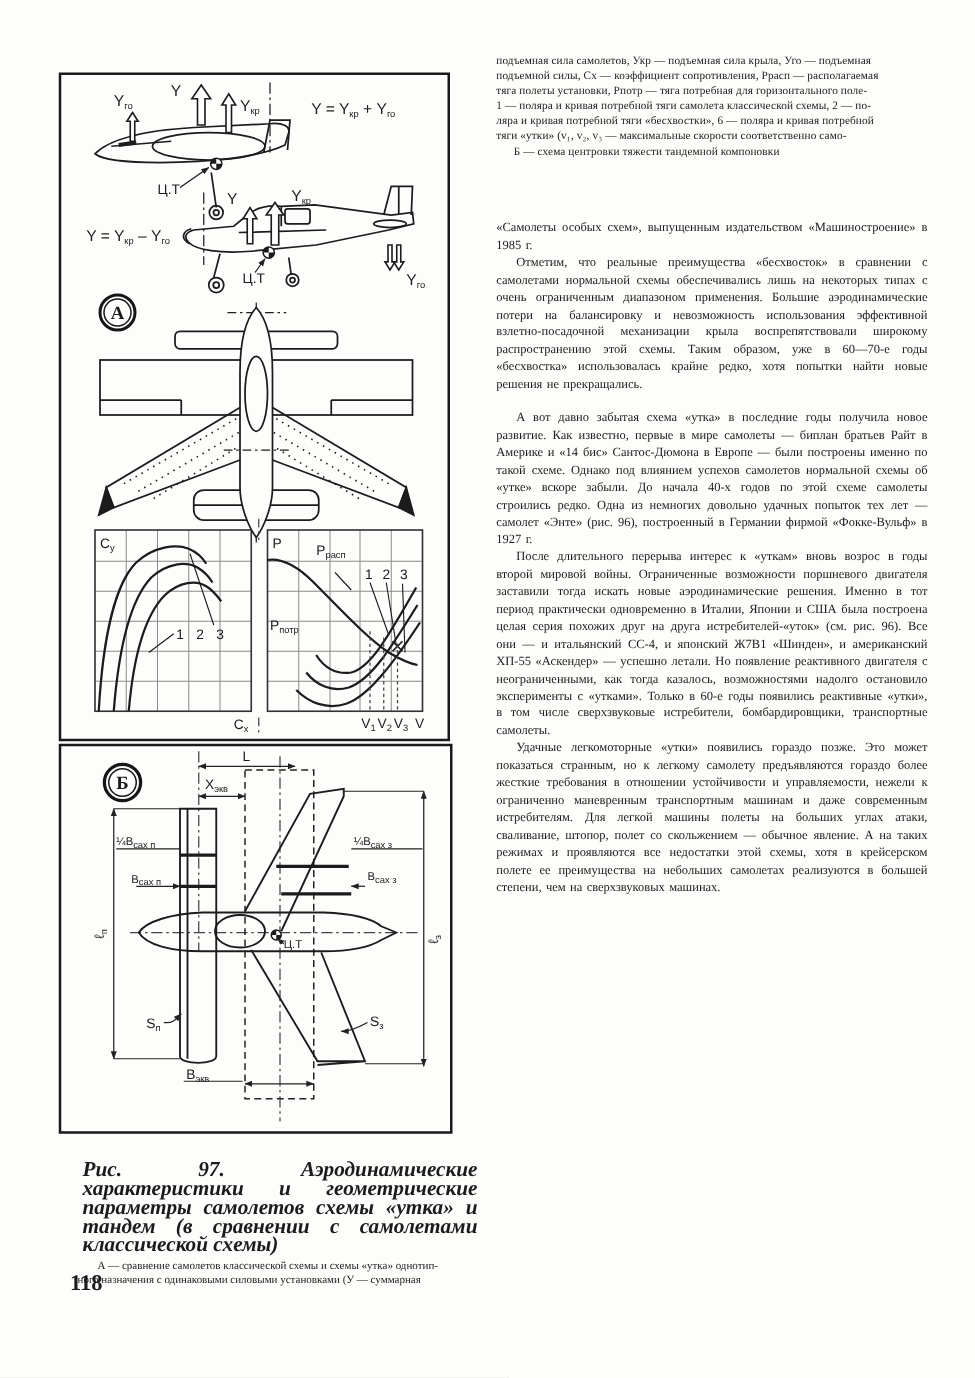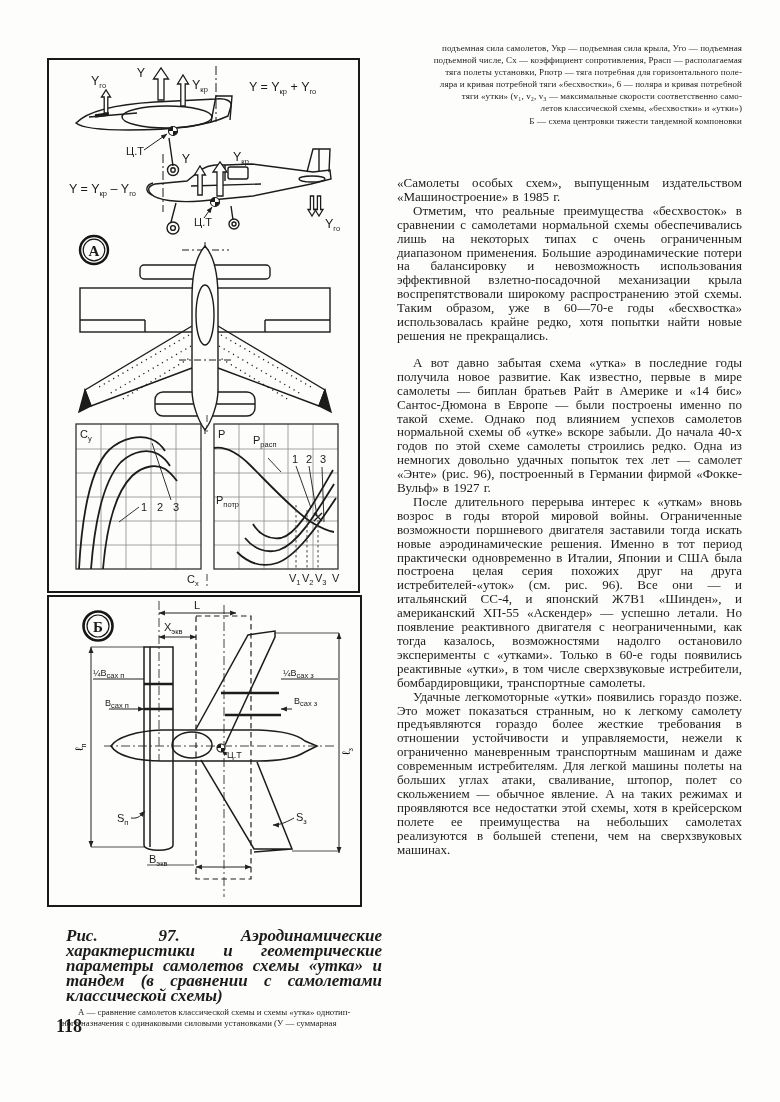--- a/index.html
+++ b/index.html
@@ -16,24 +16,24 @@
   .sub{font-size:7.5px;}
   .badge-t{font-size:15px;font-weight:bold;font-family:"Liberation Serif",serif;}
   
   .figcap{position:absolute;left:62px;top:924px;width:324px;}
   .figcap .t{font-size:17px;line-height:15px;font-weight:bold;text-align:justify;margin:4px;font-style:italic;}
   .figcap .n{font-size:8.8px;line-height:11.4px;margin:4px 0 0 0;color:#222;}
   .figcap .n .l1{text-indent:16px;}
   .pageno{position:absolute;left:56px;top:1016px;font-size:18px;font-weight:bold;}
   
   .capcont{position:absolute;left:397px;top:42px;width:345px;font-size:9px;line-height:12.1px;color:#222;letter-spacing:.1px;}
-  .capcont div{white-space:nowrap;text-align:right;}
+  .capcont div{white-space:nowrap;}
   .capcont .indent{padding-left:14px;}
   .bt{position:absolute;left:397px;top:176px;width:345px;}
-  .bt p{margin:0;text-align:justify;font-size:13px;line-height:13.9px;word-spacing:1px;}
+  .bt p{margin:0;text-align:justify;font-size:10px;line-height:13.9px;word-spacing:1px;}
   .bt p.ind{text-indent:16px;}
   .bt p.gap{margin-top:13px;}
 </style>
 </head>
 <body>
 
 <div class="page">
 
   <div class="fig-a">
     <svg viewBox="0 0 309 531">
@@ -248,25 +248,25 @@
     <div class="n">
       <div class="l1">А — сравнение самолетов классической схемы и схемы «утка» однотип-</div>
       <div>ного назначения с одинаковыми силовыми установками (У — суммарная</div>
     </div>
   </div>
 
   <div class="pageno">118</div>
 
   <div class="capcont">
     <div>подъемная сила самолетов, Укр — подъемная сила крыла, Уго — подъемная</div>
-    <div>подъемной числе, Сх — коэффициент сопротивления, Ррасп — располагаемая</div>
+    <div>подъемной силы, Сх — коэффициент сопротивления, Ррасп — располагаемая</div>
     <div>тяга полеты установки, Рпотр — тяга потребная для горизонтального поле-</div>
+    <div>1 — поляра и кривая потребной тяги самолета классической схемы, 2 — по-</div>
     <div>ляра и кривая потребной тяги «бесхвостки», 6 — поляра и кривая потребной</div>
     <div>тяги «утки» (v₁, v₂, v₃ — максимальные скорости соответственно само-</div>
-    <div>летов классической схемы, «бесхвостки» и «утки»)</div>
     <div class="indent">Б — схема центровки тяжести тандемной компоновки</div>
   </div>
 
   <div class="bt">
     <p>«Самолеты особых схем», выпущенным издательством «Машиностроение» в 1985 г.</p>
     <p class="ind">Отметим, что реальные преимущества «бесхвосток» в сравнении с самолетами нормальной схемы обеспечивались лишь на некоторых типах с очень ограниченным диапазоном применения. Большие аэродинамические потери на балансировку и невозможность использования эффективной взлетно-посадочной механизации крыла воспрепятствовали широкому распространению этой схемы. Таким образом, уже в 60—70-е годы «бесхвостка» использовалась крайне редко, хотя попытки найти новые решения не прекращались.</p>
     <p class="ind gap">А вот давно забытая схема «утка» в последние годы получила новое развитие. Как известно, первые в мире самолеты — биплан братьев Райт в Америке и «14 бис» Сантос-Дюмона в Европе — были построены именно по такой схеме. Однако под влиянием успехов самолетов нормальной схемы об «утке» вскоре забыли. До начала 40-х годов по этой схеме самолеты строились редко. Одна из немногих довольно удачных попыток тех лет — самолет «Энте» (рис. 96), построенный в Германии фирмой «Фокке-Вульф» в 1927 г.</p>
     <p class="ind">После длительного перерыва интерес к «уткам» вновь возрос в годы второй мировой войны. Ограниченные возможности поршневого двигателя заставили тогда искать новые аэродинамические решения. Именно в тот период практически одновременно в Италии, Японии и США была построена целая серия похожих друг на друга истребителей-«уток» (см. рис. 96). Все они — и итальянский СС-4, и японский Ж7В1 «Шинден», и американский ХП-55 «Аскендер» — успешно летали. Но появление реактивного двигателя с неограниченными, как тогда казалось, возможностями надолго остановило эксперименты с «утками». Только в 60-е годы появились реактивные «утки», в том числе сверхзвуковые истребители, бомбардировщики, транспортные самолеты.</p>
     <p class="ind">Удачные легкомоторные «утки» появились гораздо позже. Это может показаться странным, но к легкому самолету предъявляются гораздо более жесткие требования в отношении устойчивости и управляемости, нежели к ограниченно маневренным транспортным машинам и даже современным истребителям. Для легкой машины полеты на больших углах атаки, сваливание, штопор, полет со скольжением — обычное явление. А на таких режимах и проявляются все недостатки этой схемы, хотя в крейсерском полете ее преимущества на небольших самолетах реализуются в большей степени, чем на сверхзвуковых машинах.</p>
   </div>

